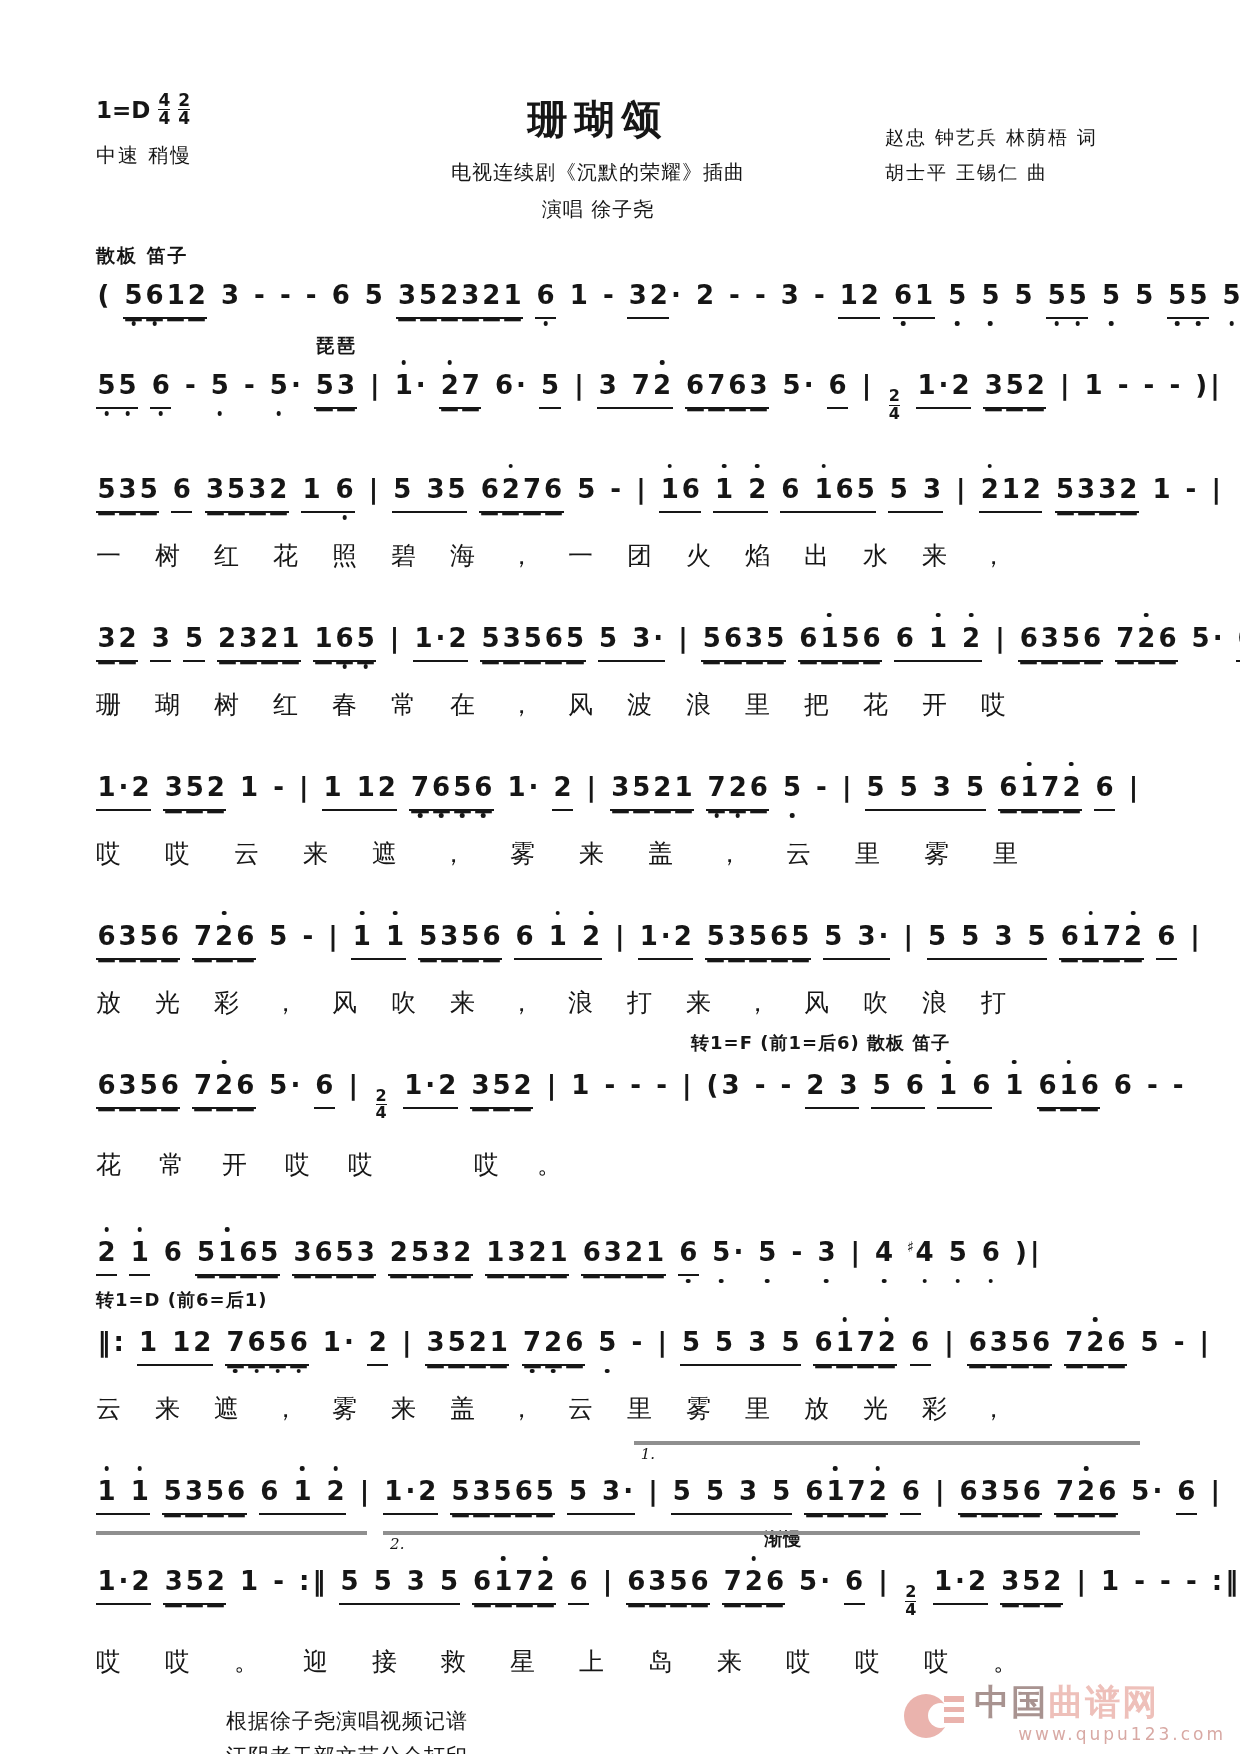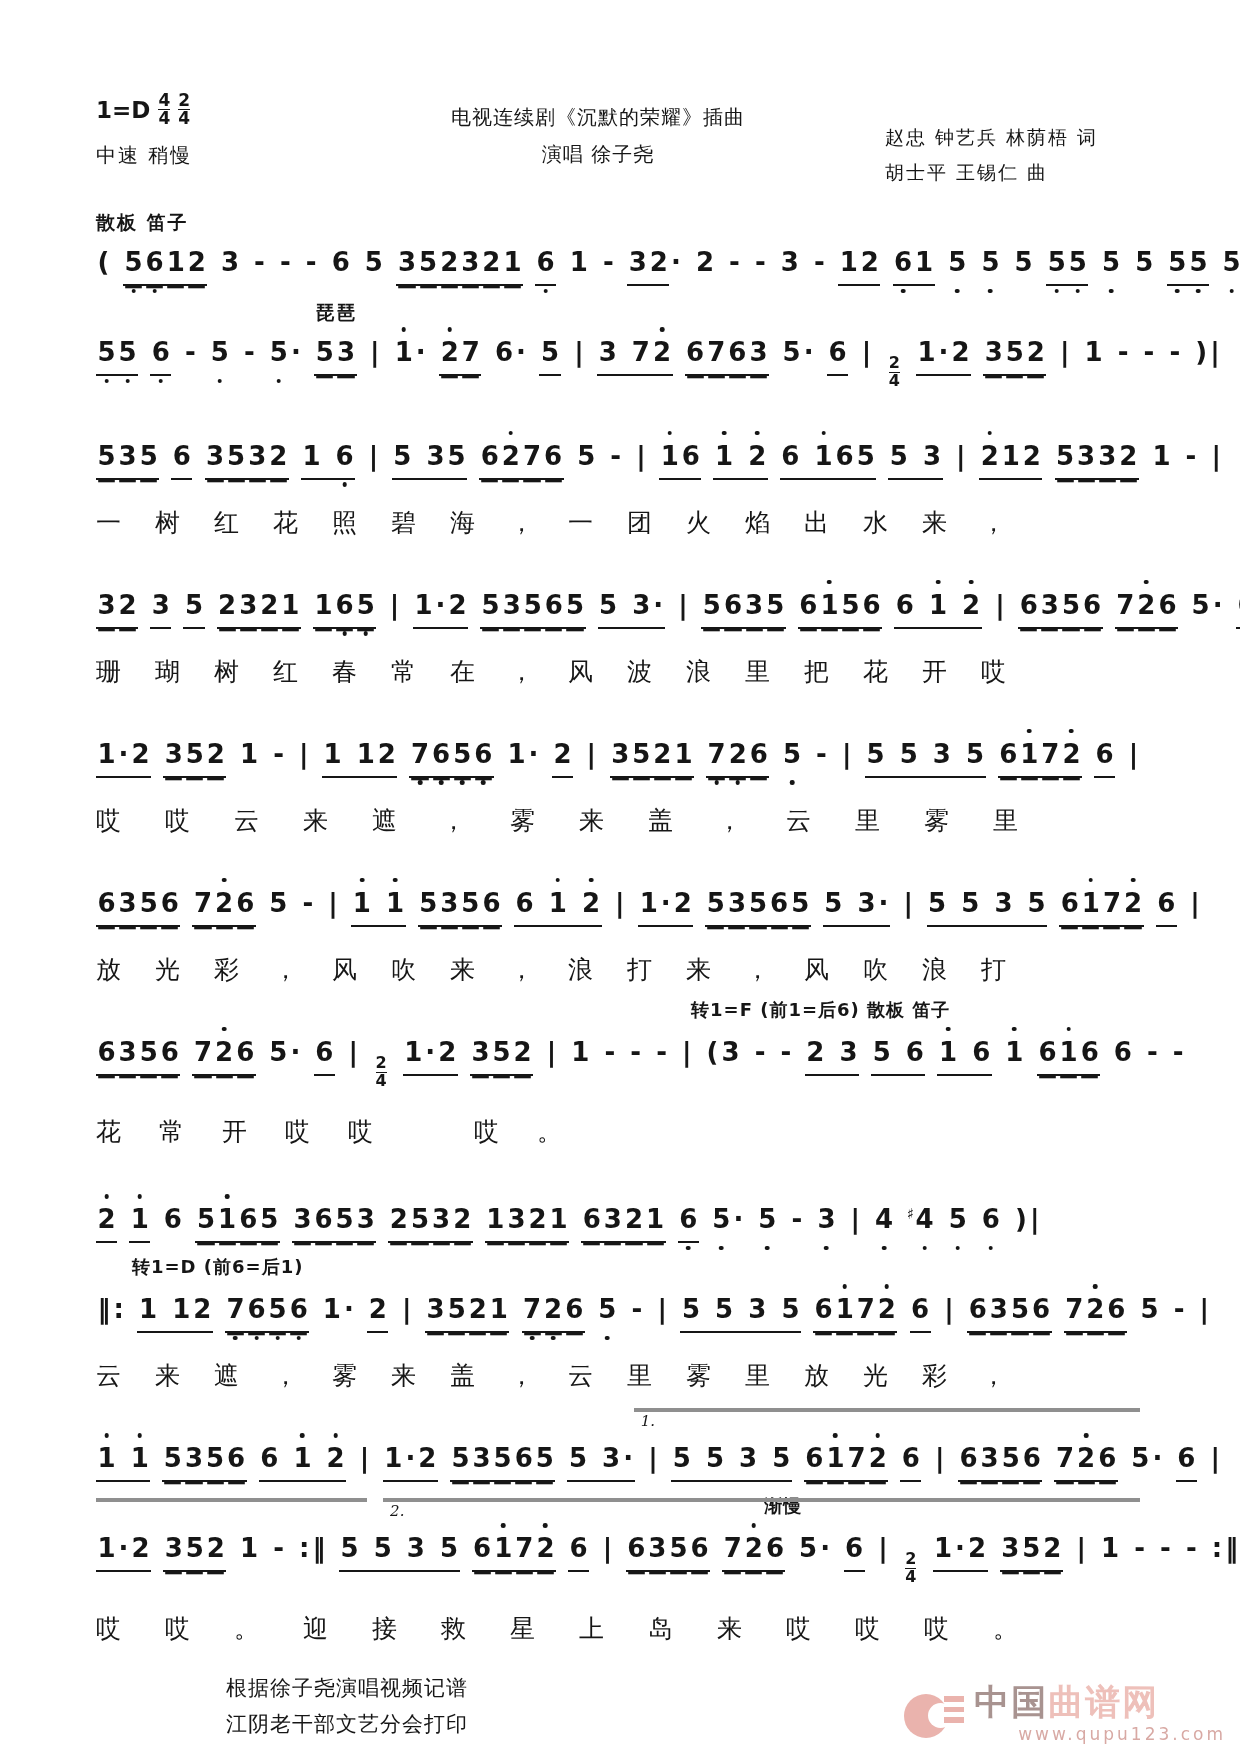--- a/index.html
+++ b/index.html
@@ -68,20 +68,21 @@
             <b>4</b>
         </span>
         <span class="frac">
           <b>2</b>
             <b>4</b>
         </span>
       </div>
       <div class="tempo">中速 稍慢</div>
     </div>
     <div class="hdr-mid">
+      <div class="title">珊瑚颂</div>
       <div class="subtitle">电视连续剧《沉默的荣耀》插曲</div>
       <div class="performer">演唱 徐子尧</div>
     </div>
     <div class="hdr-right">
       <div>赵忠 钟艺兵 林荫梧  词</div>
       <div>胡士平  王锡仁  曲</div>
     </div>
   </div>
 
   <div class="systems" id="systems">
@@ -137,21 +138,21 @@
       <div class="lyrics" style="letter-spacing: 38px;">花常开哎哎　哎。</div>
     </div>
       <div class="system">
 
       <div></div>
       <div class="notes"><span class="n u1 da">2</span><span class="n u0">&nbsp;</span><span class="n u1 da">1</span><span class="n u0">&nbsp;</span><span class="n u0">6</span><span class="n u0">&nbsp;</span><span class="n u2">5</span><span class="n u2 da">1</span><span class="n u2">6</span><span class="n u2">5</span><span class="n u0">&nbsp;</span><span class="n u2">3</span><span class="n u2">6</span><span class="n u2">5</span><span class="n u2">3</span><span class="n u0">&nbsp;</span><span class="n u2">2</span><span class="n u2">5</span><span class="n u2">3</span><span class="n u2">2</span><span class="n u0">&nbsp;</span><span class="n u2">1</span><span class="n u2">3</span><span class="n u2">2</span><span class="n u2">1</span><span class="n u0">&nbsp;</span><span class="n u2">6</span><span class="n u2">3</span><span class="n u2">2</span><span class="n u2">1</span><span class="n u0">&nbsp;</span><span class="n u1 db">6</span><span class="n u0">&nbsp;</span><span class="n u0 db">5</span><span class="n u0">·</span><span class="n u0">&nbsp;</span><span class="n u0 db">5</span><span class="n u0">&nbsp;</span><span class="n u0">-</span><span class="n u0">&nbsp;</span><span class="n u0 db">3</span><span class="n u0">&nbsp;</span><span class="n u0">|</span><span class="n u0">&nbsp;</span><span class="n u0 db">4</span><span class="n u0">&nbsp;</span><span class="n sharp u0">♯</span><span class="n u0 db">4</span><span class="n u0">&nbsp;</span><span class="n u0 db">5</span><span class="n u0">&nbsp;</span><span class="n u0 db">6</span><span class="n u0">&nbsp;</span><span class="n u0">)</span><span class="n u0">|</span></div>
 
     </div>
       <div class="system">
 
-      <div class="sys-ann" style="left: 0%; margin-left: 36px;">转1=D (前6=后1)</div>
+      <div class="sys-ann" style="left: 0%;">转1=D (前6=后1)</div>
       <div></div>
       <div class="notes"><span class="n u0">‖</span><span class="n u0">:</span><span class="n u0">&nbsp;</span><span class="n u1">1</span><span class="n u1">&nbsp;</span><span class="n u1">1</span><span class="n u1">2</span><span class="n u0">&nbsp;</span><span class="n u2 db">7</span><span class="n u2 db">6</span><span class="n u2 db">5</span><span class="n u2 db">6</span><span class="n u0">&nbsp;</span><span class="n u0">1</span><span class="n u0">·</span><span class="n u0">&nbsp;</span><span class="n u1">2</span><span class="n u0">&nbsp;</span><span class="n u0">|</span><span class="n u0">&nbsp;</span><span class="n u2">3</span><span class="n u2">5</span><span class="n u2">2</span><span class="n u2">1</span><span class="n u0">&nbsp;</span><span class="n u2 db">7</span><span class="n u2 db">2</span><span class="n u2">6</span><span class="n u0">&nbsp;</span><span class="n u0 db">5</span><span class="n u0">&nbsp;</span><span class="n u0">-</span><span class="n u0">&nbsp;</span><span class="n u0">|</span><span class="n u0">&nbsp;</span><span class="n u1">5</span><span class="n u1">&nbsp;</span><span class="n u1">5</span><span class="n u1">&nbsp;</span><span class="n u1">3</span><span class="n u1">&nbsp;</span><span class="n u1">5</span><span class="n u0">&nbsp;</span><span class="n u2">6</span><span class="n u2 da">1</span><span class="n u2">7</span><span class="n u2 da">2</span><span class="n u0">&nbsp;</span><span class="n u1">6</span><span class="n u0">&nbsp;</span><span class="n u0">|</span><span class="n u0">&nbsp;</span><span class="n u2">6</span><span class="n u2">3</span><span class="n u2">5</span><span class="n u2">6</span><span class="n u0">&nbsp;</span><span class="n u2">7</span><span class="n u2 da">2</span><span class="n u2">6</span><span class="n u0">&nbsp;</span><span class="n u0">5</span><span class="n u0">&nbsp;</span><span class="n u0">-</span><span class="n u0">&nbsp;</span><span class="n u0">|</span></div>
       <div class="lyrics" style="letter-spacing: 34px;">云来遮，雾来盖，云里雾里放光彩，</div>
     </div>
       <div class="system">
 
       <div>
           <div class="volta" style="left: 51.5%; width: 48.5%;">
             <span>1.</span>
           </div>

